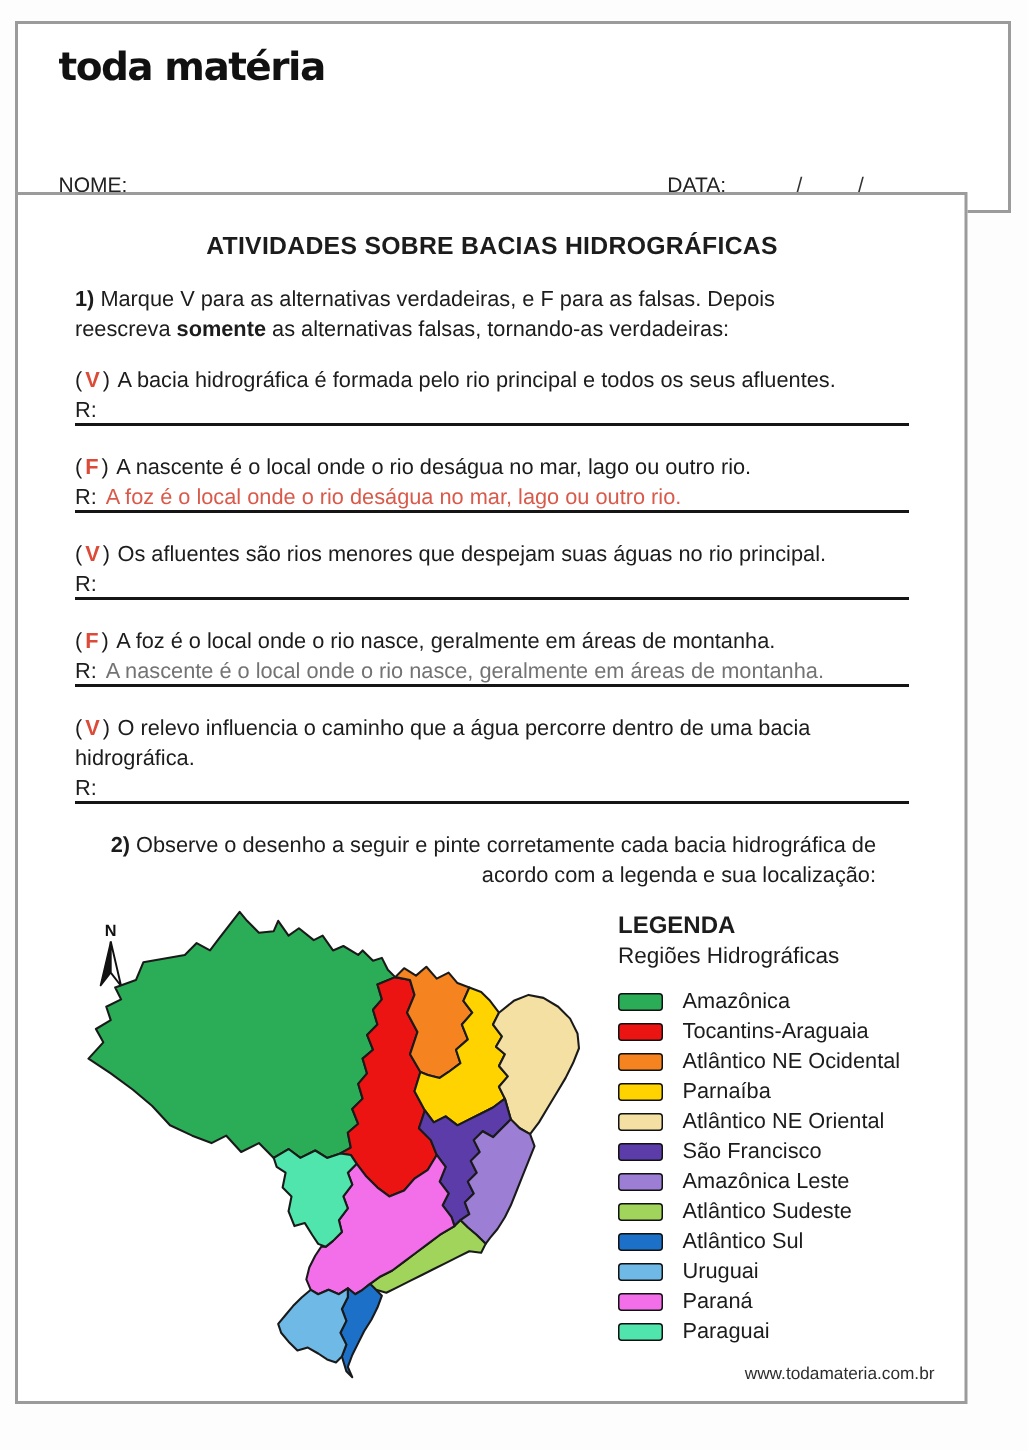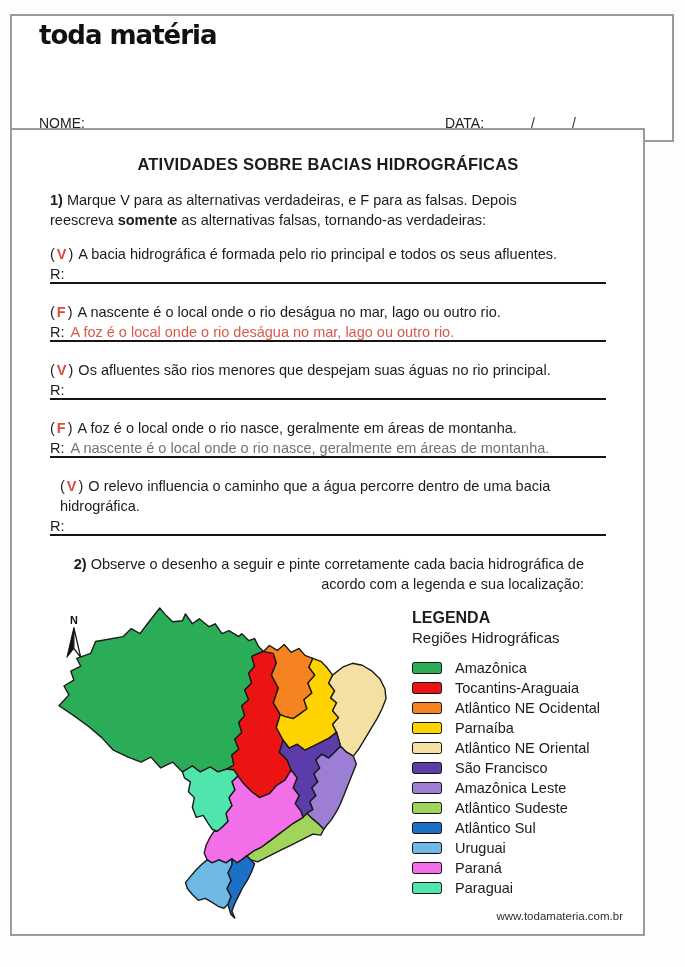--- a/index.html
+++ b/index.html
@@ -15,21 +15,21 @@
   .box {
     position: absolute;
     left: 10px;
     background: #ffffff;
     border: 2px solid #9b9b9b;
   }
   .header-box { top: 14px; width: 664px; height: 128px; }
   .main-box   { top: 128px; width: 635px; height: 808px; }
 
   .brand {
-    position: absolute; left: 27px; top: 4px;
+    position: absolute; left: 27px; top: 14px;
     font-family: "DejaVu Sans", sans-serif;
     font-weight: bold; font-size: 26px; letter-spacing: -1px; color: #111; text-align: center;
   }
   .hrow { position: absolute; left: 27px; right: 22px; display: flex; align-items: flex-end; font-size: 14px; color: #222; }
   .hrow .lbl { white-space: nowrap; padding-right: 8px; padding-bottom: 1px; }
   .fill-line { flex: 1; border-bottom: 2px solid #8a8a8a; height: 16px; }
   .row-escola { top: 66px; }
   .row-nome   { top: 99px; }
   .nome-line  { flex: 0 0 330px; }
   .date-group { display: flex; align-items: flex-end; margin-left: 22px; }
@@ -37,21 +37,21 @@
   .date-blank { width: 27px; height: 15px; border-bottom: 2px solid #6f6f6f; margin: 0 5px; }
   .date-slash { padding-bottom: 1px; color: #333; }
 
   .main-content { position: absolute; inset: 0; padding: 24px 37px 0 38px; }
   .ws-title { text-align: center; font-size: 16.5px; font-weight: bold; line-height: 20px; margin: 0 0 16px 0; letter-spacing: 0.2px; }
   .q-prompt { font-size: 14.5px; line-height: 20px; margin: 0 0 14px 0; max-width: 534px; }
   .q-prompt b { font-weight: bold; }
 
   .vf-item { margin: 0 0 18px 0; }
   .statement { font-size: 14.5px; line-height: 20px; margin: 0; max-width: 589px; }
-  .statement--narrow { max-width: 556px; margin-left: 10px; }
+  .statement--narrow { max-width: 556px; }
   .paren { color: #1c1c1c; }
   .mark { font-weight: bold; padding: 0 2px; }
   .statement-text { margin-left: 5px; }
   .answer-line { display: flex; align-items: flex-end; border-bottom: 2px solid #151515; height: 20px; font-size: 14.5px; }
   .r-label { padding-bottom: 0px; }
   .answer-text { padding-left: 6px; white-space: nowrap; }
 
   .q2-prompt { margin-top: 14px; margin-bottom: 8px; text-align: right; }
 
   .figure { position: relative; height: 333px; }

